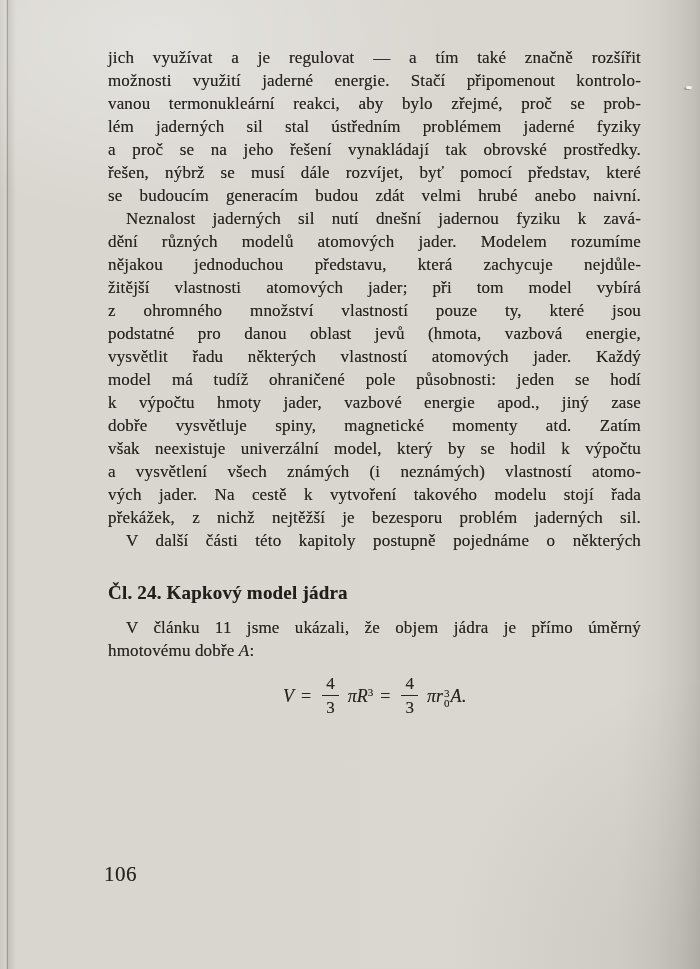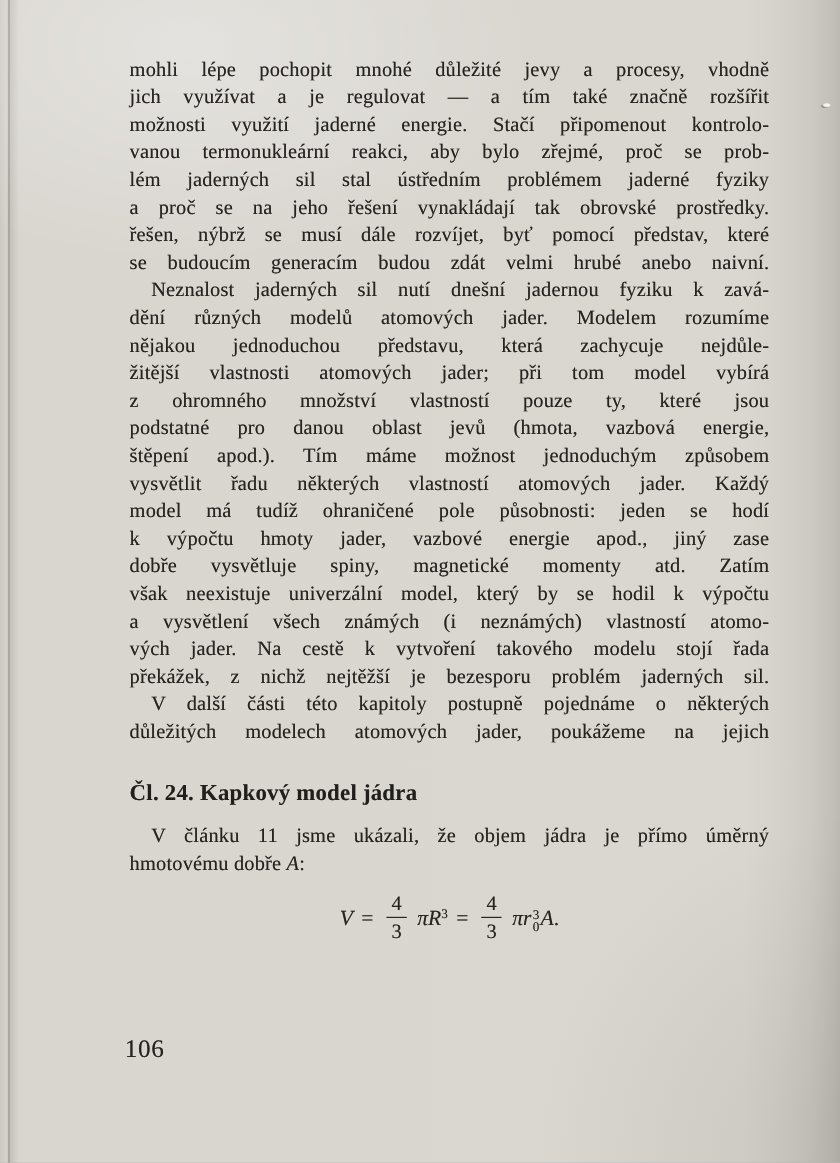--- a/index.html
+++ b/index.html
@@ -85,54 +85,51 @@
 </style>
 </head>
 <body>
 
 <div class="page">
   <span class="speck"></span>
 
   <div class="content">
 
     <div>
-      <div class="line">mohli lépe pochopit mnohé důležité jevy a procesy, vhodně</div>
       <div class="line">jich využívat a je regulovat — a tím také značně rozšířit</div>
       <div class="line">možnosti využití jaderné energie. Stačí připomenout kontrolo-</div>
       <div class="line">vanou termonukleární reakci, aby bylo zřejmé, proč se prob-</div>
       <div class="line">lém jaderných sil stal ústředním problémem jaderné fyziky</div>
       <div class="line">a proč se na jeho řešení vynakládají tak obrovské prostředky.</div>
     </div>
 
     <div>
       <div class="line">řešen, nýbrž se musí dále rozvíjet, byť pomocí představ, které</div>
       <div class="line">se budoucím generacím budou zdát velmi hrubé anebo naivní.</div>
     </div>
 
     <div>
       <div class="line indent">Neznalost jaderných sil nutí dnešní jadernou fyziku k zavá-</div>
       <div class="line">dění různých modelů atomových jader. Modelem rozumíme</div>
       <div class="line">nějakou jednoduchou představu, která zachycuje nejdůle-</div>
       <div class="line">žitější vlastnosti atomových jader; při tom model vybírá</div>
       <div class="line">z ohromného množství vlastností pouze ty, které jsou</div>
       <div class="line">podstatné pro danou oblast jevů (hmota, vazbová energie,</div>
-      <div class="line">štěpení apod.). Tím máme možnost jednoduchým způsobem</div>
       <div class="line">vysvětlit řadu některých vlastností atomových jader. Každý</div>
       <div class="line">model má tudíž ohraničené pole působnosti: jeden se hodí</div>
       <div class="line">k výpočtu hmoty jader, vazbové energie apod., jiný zase</div>
       <div class="line">dobře vysvětluje spiny, magnetické momenty atd. Zatím</div>
       <div class="line">však neexistuje univerzální model, který by se hodil k výpočtu</div>
       <div class="line">a vysvětlení všech známých (i neznámých) vlastností atomo-</div>
       <div class="line">vých jader. Na cestě k vytvoření takového modelu stojí řada</div>
       <div class="line">překážek, z nichž nejtěžší je bezesporu problém jaderných sil.</div>
     </div>
 
     <div>
       <div class="line indent">V další části této kapitoly postupně pojednáme o některých</div>
-      <div class="line">důležitých modelech atomových jader, poukážeme na jejich</div>
     </div>
 
     <h2 class="heading">Čl. 24. Kapkový model jádra</h2>
 
     <div class="intro">
       <div class="line indent">V článku 11 jsme ukázali, že objem jádra je přímo úměrný</div>
       <div class="line short-last"><span>hmotovému dobře </span><span class="mvar">A</span><span>:</span></div>
     </div>
 
     <div class="formula-row">

